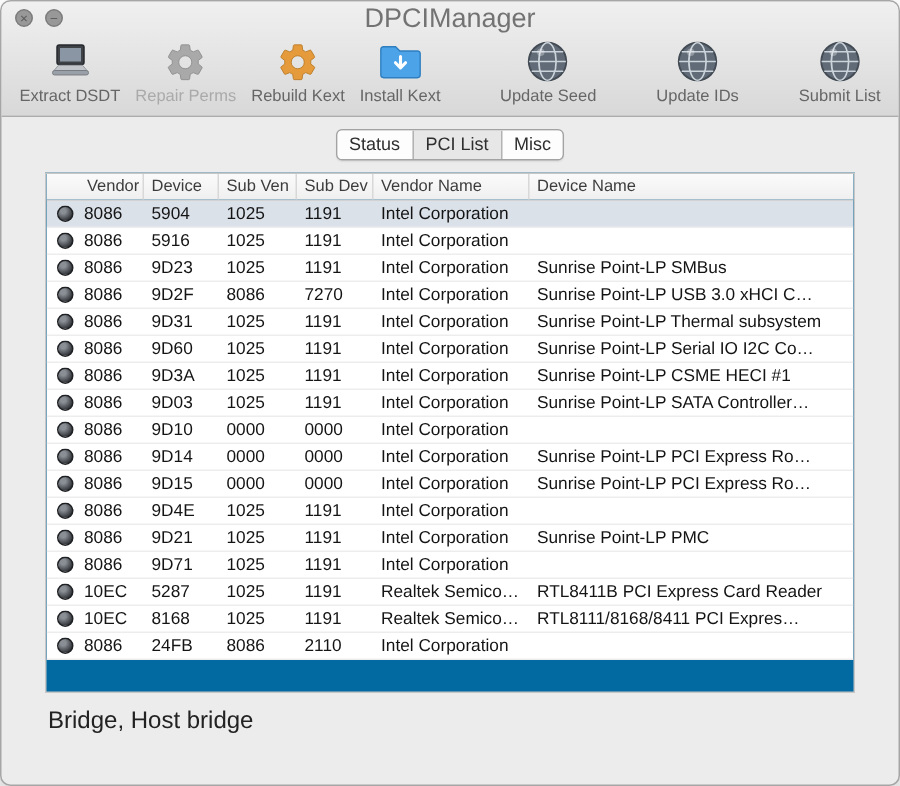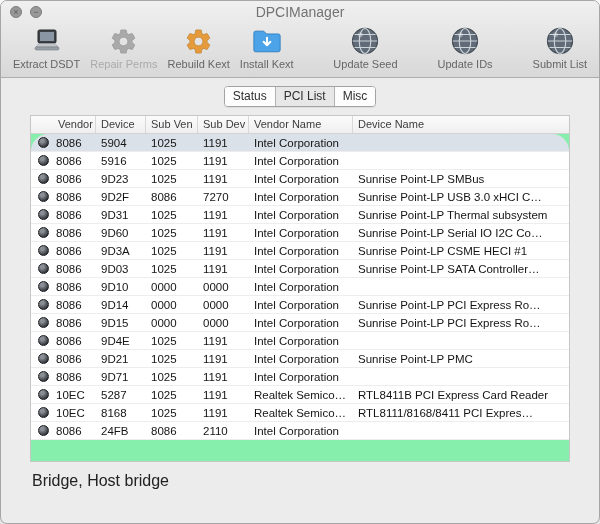--- a/index.html
+++ b/index.html
@@ -10,21 +10,21 @@
     background:#ececec; border:1px solid #a6a6a6; border-radius:7px;
     overflow:hidden; box-shadow:0 12px 28px rgba(0,0,0,.25);
   }
   
   .chrome { background:linear-gradient(#f0f0f0,#d8d8d8); border-bottom:1px solid #adadad; }
   .titlebar { position:relative; height:22px; }
   .traffic-lights { position:absolute; left:9px; top:5px; display:flex; gap:8px; }
   .tl { width:12px; height:12px; border-radius:50%; background:#989898; border:1px solid #7c7c7c;
         display:inline-flex; align-items:center; justify-content:center;
         font-size:9px; line-height:1; color:#5c5c5c; cursor:default; }
-  .window-title { text-align:center; font-size:14px; color:#737373; line-height:22px; }
+  .window-title { text-align:center; font-size:18px; color:#737373; line-height:22px; }
   .toolbar { display:flex; align-items:center; padding:2px 12px 7px 12px; }
   .tb-item { display:flex; flex-direction:column; align-items:center; min-width:44px; cursor:default; }
   .tb-item + .tb-item { margin-left:10px; }
   .tb-right { margin-left:auto; display:flex;gap:28px; }
   .tb-right .tb-item + .tb-item { margin-left:12px; }
   .tb-icon { height:32px; display:flex; align-items:center; justify-content:center; }
   .tb-label { margin-top:1px; font-size:11px; color:#666666; white-space:nowrap; }
   .tb-item.disabled .tb-label { color:#aaaaaa; }
   .colorwheel {
     width:29px; height:29px; border-radius:50%;
@@ -35,30 +35,30 @@
   }
   
   .tabbar { display:flex; justify-content:center; margin-top:8px; }
   .segmented { display:inline-flex; height:21px; border:1px solid #a3a3a3; border-radius:4px;
                overflow:hidden; background:#fdfdfd; box-shadow:0 1px 1px rgba(0,0,0,.07); }
   .segment { border:none; margin:0; padding:0 8px; background:#fdfdfd; font-family:inherit;
              font-size:12px; color:#2f2f2f; line-height:19px; cursor:default; }
   .segment + .segment { border-left:1px solid #b2b2b2; }
   .segment.selected { background:#e7e7e7; }
   
-  .table { margin:8px 29px 0 29px; height:347px; background:#86efac;
+  .table { margin:8px 29px 0 29px; height:347px; background:#0369a1;
            border:1px solid #c6c6c6; display:flex; flex-direction:column; overflow:hidden; }
   .thead { display:grid; grid-template-columns:65px 50px 52px 51px 104px 1fr;
            height:18px; flex:0 0 18px; background:linear-gradient(#fbfbfb,#efefef);
            border-bottom:1px solid #d2d2d2; }
   .th { font-size:11px; color:#3c3c3c; line-height:17px; padding-left:5px;
         border-right:1px solid #d8d8d8; white-space:nowrap; overflow:hidden; cursor:default; }
   .th:last-child { border-right:none; }
   .th.first { padding-left:27px; }
-  .tbody { flex:1 1 auto; overflow:hidden;border-radius:17px; }
+  .tbody { flex:1 1 auto; overflow:hidden; }
   .tr { display:grid; grid-template-columns:65px 50px 52px 51px 104px 1fr;
         height:18px; align-items:center; border-bottom:1px solid #ededed; background:#ffffff; }
   .tr.selected { background:#dbe1e9; }
   .td { font-size:11.5px; color:#141414; padding-left:5px; white-space:nowrap; overflow:hidden; }
   .td.icon-cell { display:flex; align-items:center; padding-left:7px; }
   .dev-icon { flex:0 0 auto; width:11px; height:11px; border-radius:50%;
               background:radial-gradient(circle at 35% 30%, #8a8f96 0 20%, #2a2d31 80%);
               margin-right:7px; border:0.5px solid #1e2023; }
   
   .statusbar { margin:10px 0 0 31px; font-size:16px; color:#222222; }

